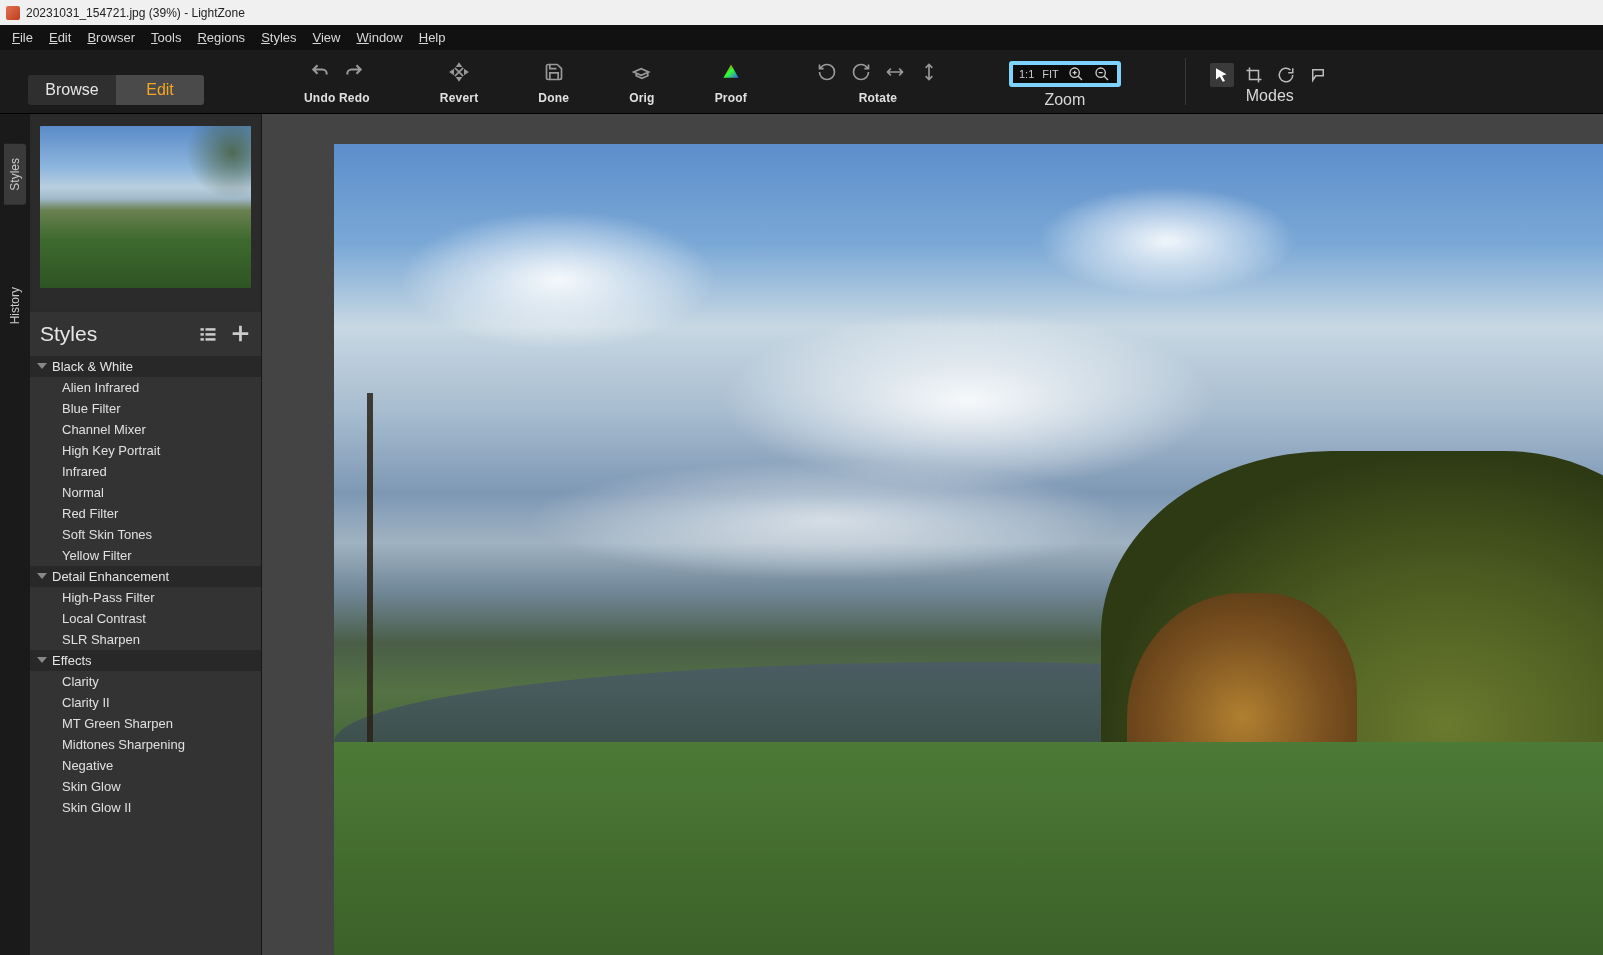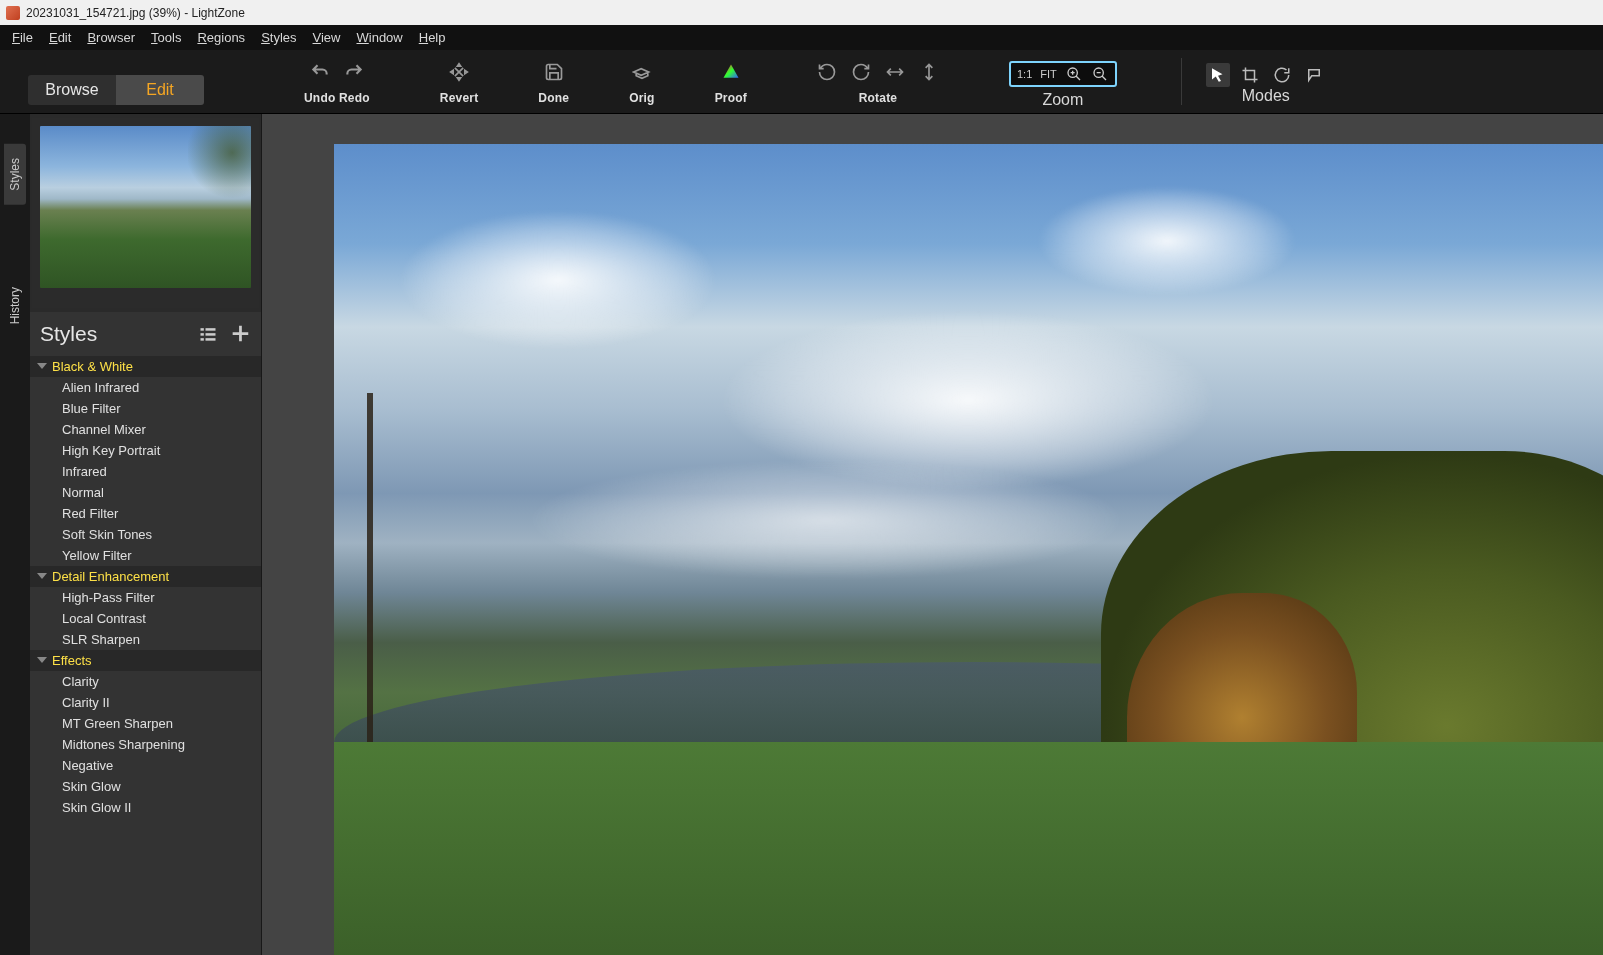--- a/index.html
+++ b/index.html
@@ -20,21 +20,21 @@
 .be-browse { background:#2f2f2f; color:#e6e6e6; }
 .be-edit { background:#4a4a4a; color:#f5a623; }
 
 .tool-cluster { display:flex; flex-direction:column; align-items:center; justify-content:flex-end; padding-bottom:8px; gap:4px; }
 .tool-cluster .icons { display:flex; gap:14px; align-items:center; height:30px; }
 .tool-cluster .label { font-size:12px; color:#e0e0e0; font-weight:600; letter-spacing:.2px;}
 .tool-cluster .icon { width:20px; height:20px; display:flex; align-items:center; justify-content:center; color:#999; }
 .tool-cluster .icon svg { width:20px; height:20px; }
 
 .zoom-group { display:flex; flex-direction:column; align-items:center; justify-content:flex-end; padding-bottom:4px; gap:4px;}
-.zoom-box { display:flex; align-items:center; background:#0d0d0d; border:2px solid #7dd3fc; border-radius:3px; height:26px; padding:0 6px; gap:8px;}
+.zoom-box { display:flex; align-items:center; background:#0d0d0d; border:4px solid #7dd3fc; border-radius:3px; height:26px; padding:0 6px; gap:8px;}
 .zoom-box span { font-size:11px; color:#ccc; cursor:default;}
 .zoom-box .mag { width:18px;height:18px; display:flex;align-items:center;justify-content:center; color:#ccc; cursor:default;}
 
 .modes-group { display:flex; flex-direction:column; align-items:center; justify-content:flex-end; padding-bottom:8px; gap:0;}
 .modes-icons { display:flex; gap:8px; align-items:center;}
 .mode-btn { width:24px;height:24px; display:flex;align-items:center;justify-content:center; color:#bbb; border-radius:2px; cursor:default;}
 .mode-btn.active { background:#3a3a3a; color:#fff;}
 
 .vsep { width:1px; background:#3a3a3a; margin:8px 4px;}
 
@@ -55,21 +55,21 @@
 .styles-header { height:44px; background:#333; display:flex; align-items:center; justify-content:space-between; padding:0 10px;}
 .styles-header h2 { font-size:21px; font-weight:400; color:#e6e6e6;}
 .styles-header .hdr-icons { display:flex; gap:10px; align-items:center;}
 .styles-header .hi { width:22px;height:22px; color:#ccc; display:flex;align-items:center;justify-content:center; cursor:default;}
 
 .styles-list { flex:1; overflow-y:auto; overflow-x:hidden; background:#333; position:relative; }
 .styles-list::-webkit-scrollbar { width:16px; }
 .styles-list::-webkit-scrollbar-track { background:#2a2a2a;}
 .styles-list::-webkit-scrollbar-thumb { background:#555; }
 .styles-list::-webkit-scrollbar-button { background:#444; height:16px;}
-.cat { background:#282828; color:#fde047; font-size:13px; padding:3px 6px 3px 22px; display:flex; align-items:center; position:relative; cursor:default;}
+.cat { background:#282828; color:#e5e5e5; font-size:13px; padding:3px 6px 3px 22px; display:flex; align-items:center; position:relative; cursor:default;}
 .cat::before { content:''; position:absolute; left:7px; top:7px; border-left:5px solid transparent; border-right:5px solid transparent; border-top:6px solid #888;}
 .style-item { font-size:13px; color:#e0e0e0; padding:3px 6px 3px 32px; cursor:default; }
 
 .canvas { flex:1; background:#444; position:relative; overflow:hidden; padding:28px 0 0 68px;}
 .img-view { position:absolute; left:72px; top:30px; right:-10px; bottom:-20px; background:
   linear-gradient(180deg,#5d8ecb 0%, #7aa8d6 12%, #c8d8e3 22%, #a8bdd0 32%, #7e98b4 42%, #9fb2c2 48%, #6f8696 54%, #4a5e48 60%, #547244 66%, #3e6333 76%, #4d7a36 100%);
   overflow:hidden;}
 .cloud { position:absolute; background:radial-gradient(ellipse at center, rgba(255,255,255,.9), rgba(255,255,255,.3) 50%, transparent 70%); filter:blur(2px);}
 .c1{ left:5%; top:8%; width:320px; height:140px;}
 .c2{ left:30%; top:20%; width:500px; height:180px;}

